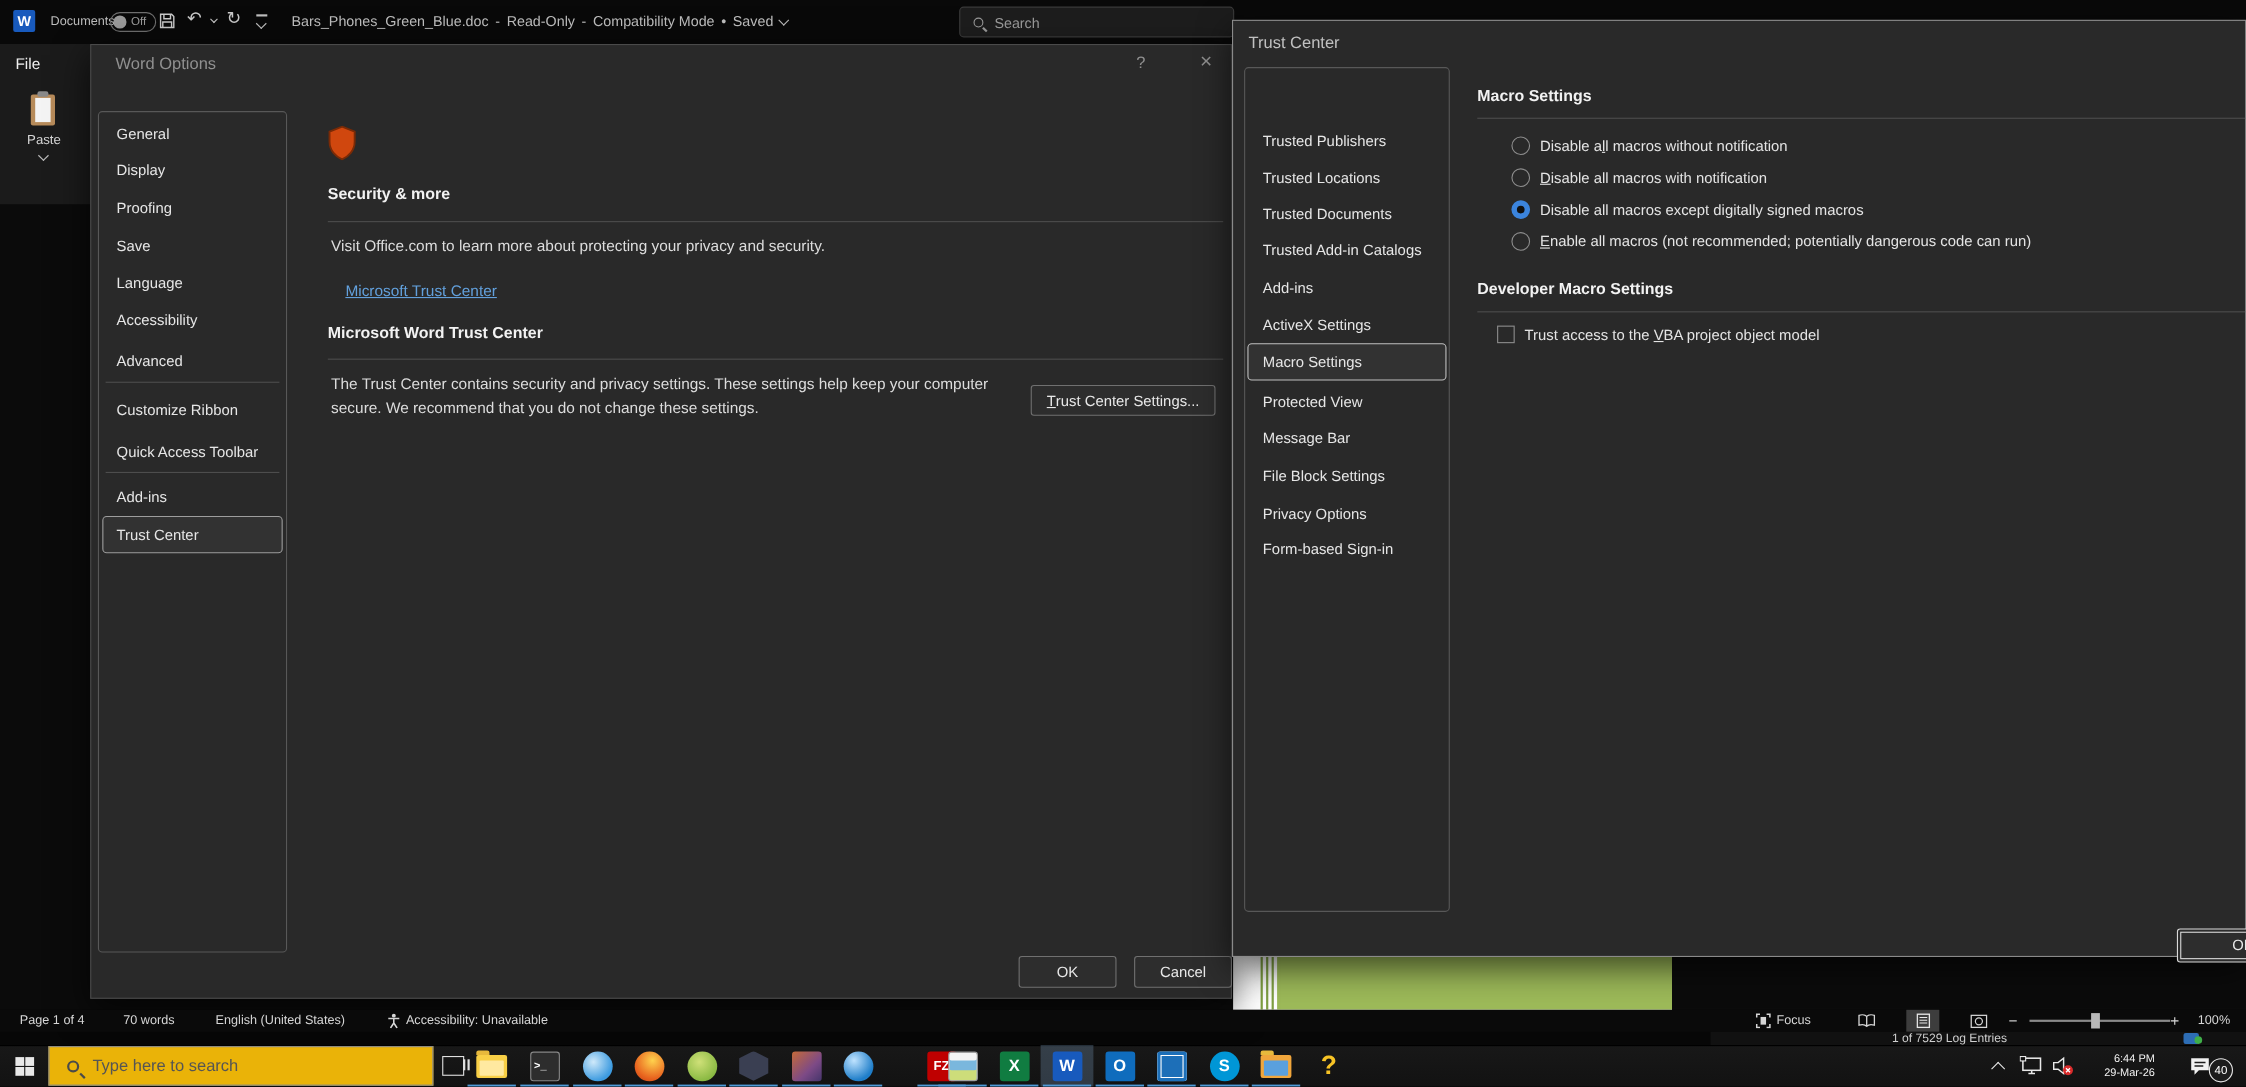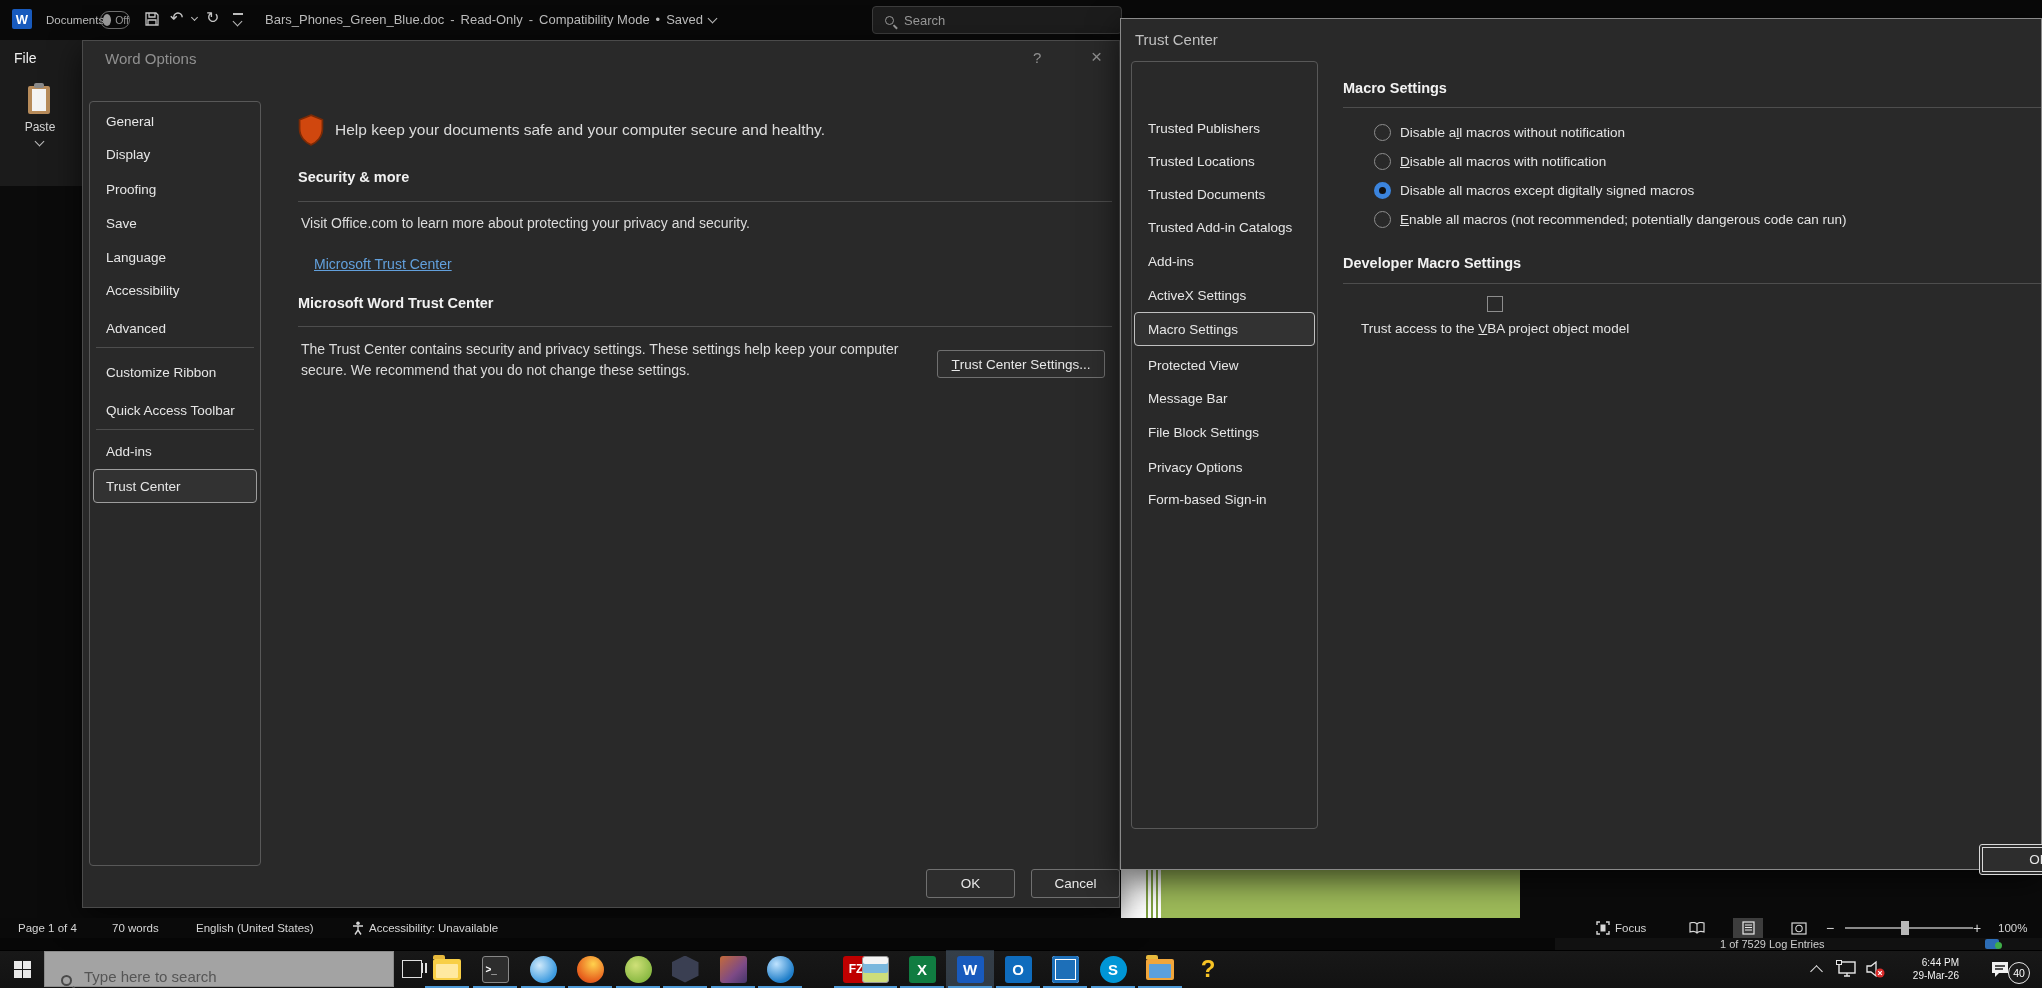--- a/index.html
+++ b/index.html
@@ -6,21 +6,21 @@
   *{box-sizing:border-box;font-family:"Liberation Sans",sans-serif;}
   #screen{position:relative;width:2042px;height:988px;background:#070707;overflow:hidden;color:#e4e4e4;}
   .abs{position:absolute;}
   u{text-decoration:underline;}
 
   
   .titlebar{left:0;top:0;width:2042px;height:40px;background:#090909;}
   .word-logo{left:12px;top:9px;width:20px;height:20px;background:#185abd;border-radius:2px;
     color:#fff;font-weight:bold;font-size:13px;display:flex;align-items:center;justify-content:center;}
   .tb-txt{color:#bdbdbd;font-size:11.5px;}
-  .toggle{left:100px;top:11px;width:30px;height:18px;border:1px solid #6f6f6f;border-radius:10px;display:flex;align-items:center;}
+  .toggle{left:100px;top:11px;width:42px;height:18px;border:1px solid #6f6f6f;border-radius:10px;display:flex;align-items:center;}
   .knob{width:12px;height:12px;border-radius:50%;background:#9a9a9a;margin-left:2px;}
   .toggle-label{font-size:10.5px;color:#9a9a9a;margin-left:4px;}
   .tb-icon{color:#c8c8c8;font-size:16px;line-height:16px;}
   .chev-d{display:inline-block;width:7px;height:7px;border-right:1.5px solid #bdbdbd;border-bottom:1.5px solid #bdbdbd;transform:rotate(45deg);}
   .doc-title{left:265px;top:12px;font-size:13px;color:#bdbdbd;display:flex;gap:6px;align-items:center;}
   .tb-search{left:872px;top:6px;width:250px;height:28px;background:#1d1d1d;border:1px solid #3c3c3c;border-radius:4px;display:flex;align-items:center;}
   .mag{display:inline-block;width:9px;height:9px;border:1.5px solid #9a9a9a;border-radius:50%;position:relative;margin:0 8px 0 12px;}
   .mag::after{content:"";position:absolute;width:5px;height:1.5px;background:#9a9a9a;transform:rotate(45deg);left:7px;top:9px;}
   .tb-search input{background:transparent;border:none;outline:none;color:#cfcfcf;font-size:13px;width:160px;}
   .tb-search input::placeholder{color:#9a9a9a;}
@@ -68,21 +68,21 @@
   .zoom-track{position:absolute;left:1845px;top:9px;width:128px;height:2px;background:#8a8a8a;}
   .zoom-handle{position:absolute;left:1901px;top:3px;width:8px;height:14px;background:#b8b8b8;}
 
   
   .bg-sliver{left:1555px;top:938px;width:487px;height:12px;background:#111;overflow:hidden;}
 
   
   .taskbar{left:0;top:950px;width:2042px;height:38px;background:linear-gradient(#181818,#121212);border-top:1px solid #000;}
   .win-logo{left:14px;top:961px;width:17px;height:17px;display:grid;grid-template-columns:8px 8px;grid-template-rows:8px 8px;gap:1px;}
   .win-logo span{background:#e8e8e8;}
-  .tk-search{left:44px;top:951px;width:350px;height:36px;background:#a3a3a3;border:1px solid #8a8a8a;display:flex;align-items:flex-end;}
+  .tk-search{left:44px;top:951px;width:350px;height:36px;background:#eab308;border:1px solid #8a8a8a;display:flex;align-items:center;}
   .tk-mag{display:inline-block;width:11px;height:11px;border:2px solid #4a4a4a;border-radius:50%;position:relative;margin:0 10px 0 16px;}
   .tk-mag::after{content:"";position:absolute;width:6px;height:2px;background:#4a4a4a;transform:rotate(45deg);left:9px;top:11px;}
   .tk-search input{background:transparent;border:none;outline:none;font-size:15px;color:#3c3c3c;width:280px;}
   .tk-search input::placeholder{color:#555;}
   .taskview{left:402px;top:960px;width:20px;height:18px;border:1.5px solid #e0e0e0;position:absolute;}
   .taskview::after{content:"";position:absolute;right:-6px;top:2px;width:2px;height:10px;background:#e0e0e0;box-shadow:-4px 0 0 #e0e0e0;}
   .slot{position:absolute;top:950px;width:48px;height:38px;display:flex;align-items:center;justify-content:center;}
   .slot.active{background:rgba(130,165,200,.28);}
   .run::after{content:"";position:absolute;left:2px;bottom:0;width:44px;height:2.5px;background:#4f9bd8;}
   .appicon{width:27px;height:27px;border-radius:3px;display:flex;align-items:center;justify-content:center;
@@ -165,21 +165,20 @@
       <div class="nav-item" style="top:291px;">Quick Access Toolbar</div>
       <div class="nav-div" style="top:327px;width:158px;"></div>
       <div class="nav-item" style="top:332px;">Add-ins</div>
       <div class="nav-sel" style="left:3px;top:367px;width:164px;height:34px;"></div>
       <div class="nav-item" style="top:367px;">Trust Center</div>
     </div>
 
     <svg class="abs" style="left:214px;top:73px;" width="28" height="32" viewBox="0 0 24 28">
       <path d="M12 1 L22 5 V13 C22 20 17 25 12 27 C7 25 2 20 2 13 V5 Z" fill="#d0470e" stroke="#7a2a06" stroke-width="1.5"></path>
     </svg>
-    <div class="abs body-txt" style="left:252px;top:80px;font-size:15.5px;">Help keep your documents safe and your computer secure and healthy.</div>
 
     <div class="abs sec-head" style="left:215px;top:128px;">Security &amp; more</div>
     <div class="h-div" style="left:215px;top:160px;width:814px;"></div>
     <div class="abs body-txt" style="left:218px;top:174px;">Visit Office.com to learn more about protecting your privacy and security.</div>
     <div class="abs link" style="left:231px;top:215px;">Microsoft Trust Center</div>
 
     <div class="abs sec-head" style="left:215px;top:254px;">Microsoft Word Trust Center</div>
     <div class="h-div" style="left:215px;top:285px;width:814px;"></div>
     <div class="abs body-txt" style="left:218px;top:298px;width:600px;line-height:21px;">The Trust Center contains security and privacy settings. These settings help keep your computer secure. We recommend that you do not change these settings.</div>
     <div class="abs btn" style="left:854px;top:309px;width:168px;height:28px;"><u>T</u>rust Center Settings...</div>
@@ -222,21 +221,21 @@
       <span class="radio on"></span>
       <span class="radio-label">Disable all macros except di<u>g</u>itally signed macros</span>
     </div>
     <div class="radio-row" style="left:253px;top:192px;">
       <span class="radio"></span>
       <span class="radio-label"><u>E</u>nable all macros (not recommended; potentially dangerous code can run)</span>
     </div>
 
     <div class="abs sec-head" style="left:222px;top:236px;">Developer Macro Settings</div>
     <div class="h-div" style="left:222px;top:264px;width:698px;"></div>
-    <div class="radio-row" style="left:240px;top:277px;flex-direction:column;">
+    <div class="radio-row" style="left:240px;top:277px;">
       <span class="checkbox"></span>
       <span class="radio-label">Trust access to the <u>V</u>BA project object model</span>
     </div>
 
     <div class="abs btn btn-default" style="left:858px;top:825px;width:120px;height:31px;">OK</div>
   </div>
 
   <div class="abs statusbar">
     <div class="sb-item" style="left:18px;">Page 1 of 4</div>
     <div class="sb-item" style="left:112px;">70 words</div>

